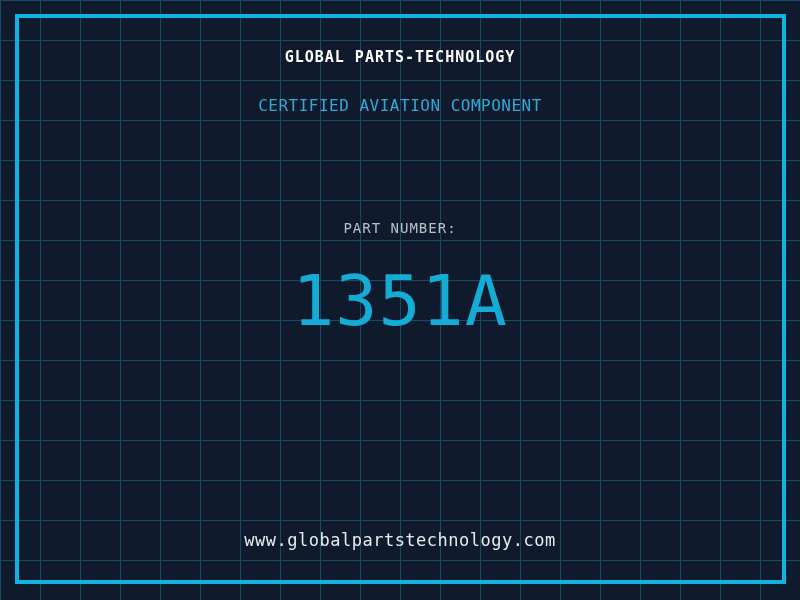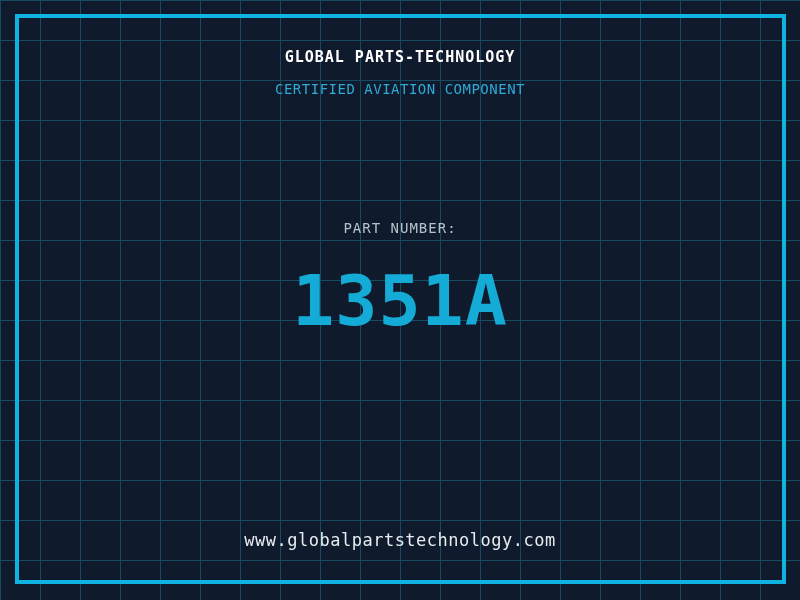--- a/index.html
+++ b/index.html
@@ -31,32 +31,32 @@
     border:4px solid var(--frame);
     box-sizing:border-box;
   }
   .txt{position:absolute;left:0;width:100%;text-align:center;white-space:nowrap;}
   .company{
     top:48px;
     font-size:15px;font-weight:bold;letter-spacing:1px;
     color:var(--title);
   }
   .tagline{
-    top:81px;
-    font-size:14px;letter-spacing:0.5px;
+    top:96px;
+    font-size:16px;letter-spacing:0.5px;
     color:var(--tagline);
   }
   .part-label{
     top:220px;
     font-size:14px;letter-spacing:1px;
     color:var(--label);
   }
   .part-number{
     top:258px;
-    font-size:70px;font-weight:bold;letter-spacing:1px;line-height:1;
+    font-size:70px;font-weight:normal;letter-spacing:1px;line-height:1;
     color:var(--number);
     padding-top:8px;
     text-align:center;
   }
   .website{
     top:530px;
     font-size:17px;letter-spacing:0.5px;
     color:var(--url);
   }
 </style>

